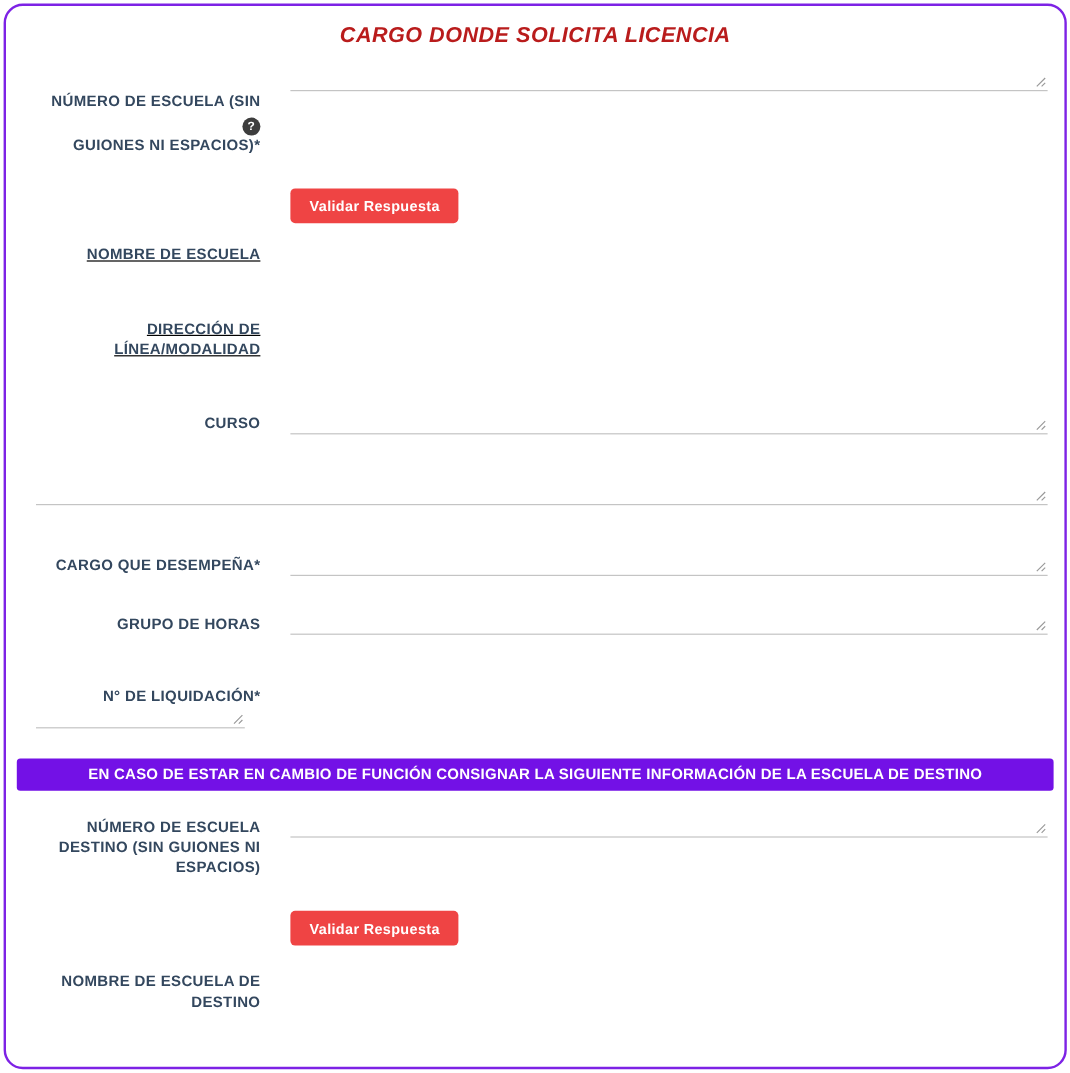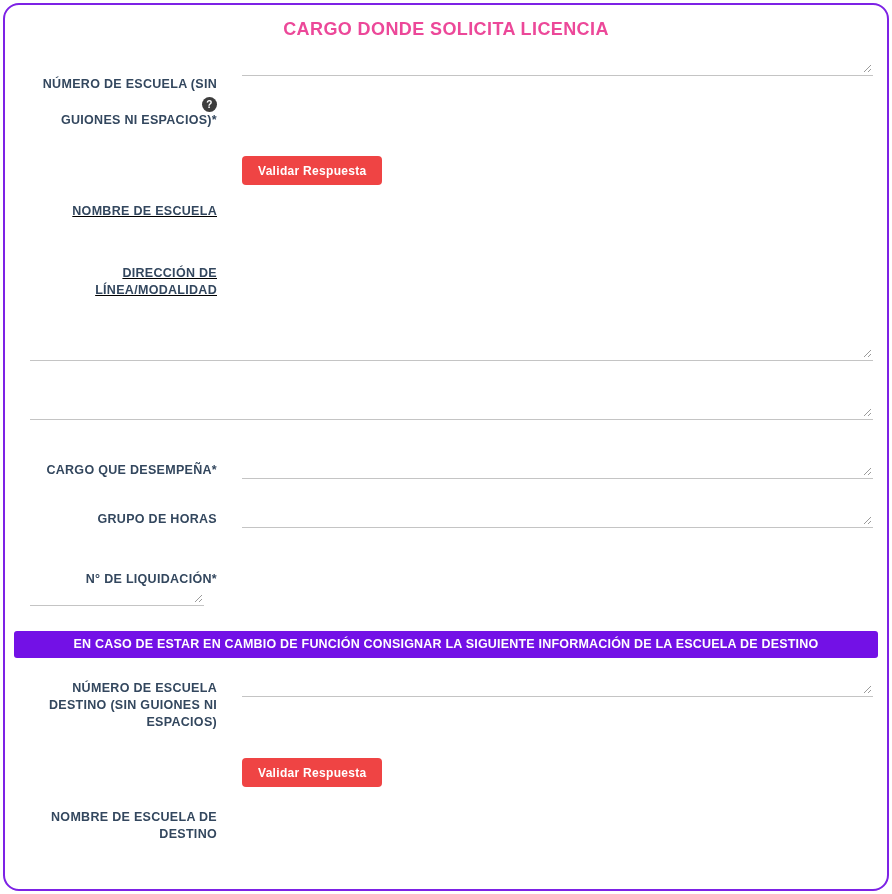--- a/index.html
+++ b/index.html
@@ -11,26 +11,27 @@
     width: 886px; height: 888px;
     border: 2px solid #7d22e5;
     border-radius: 16px;
     background: #ffffff;
     padding-top: 13px;
     overflow: hidden;
   }
 
   .page-title {
     text-align: center;
-    color: #ec4899;
+    color: #b91c1c;
     font-size: 18px;
     font-weight: bold;
     letter-spacing: 0.4px;
     line-height: 22px;
     margin-bottom: 18px;
+    font-style: italic;
   }
 
   .row { display: flex; align-items: flex-start; }
 
   .label {
     width: 212px; min-width: 212px;
     padding-left: 20px;
     text-align: right;
     color: #33475e;
     font-size: 12.5px;
@@ -190,20 +191,21 @@
 
   <div class="row mb44">
     <div class="label">DIRECCIÓN DE
 LÍNEA/MODALIDAD</div>
     <div class="field">
         <div class="readonly"></div>
       </div>
   </div>
 
   <div class="row mb41">
+    <div class="label">CURSO</div>
     <div class="field">
       <div class="ta-wrap">
         <textarea class="ta" rows="1" style=""></textarea>
         <svg class="grip" width="9" height="9" viewBox="0 0 9 9">
             <path d="M8 1L1 8M8 5L5 8" stroke="#9a9a9a" stroke-width="1" fill="none"></path>
           </svg>
       </div>
     </div>
   </div>
 

